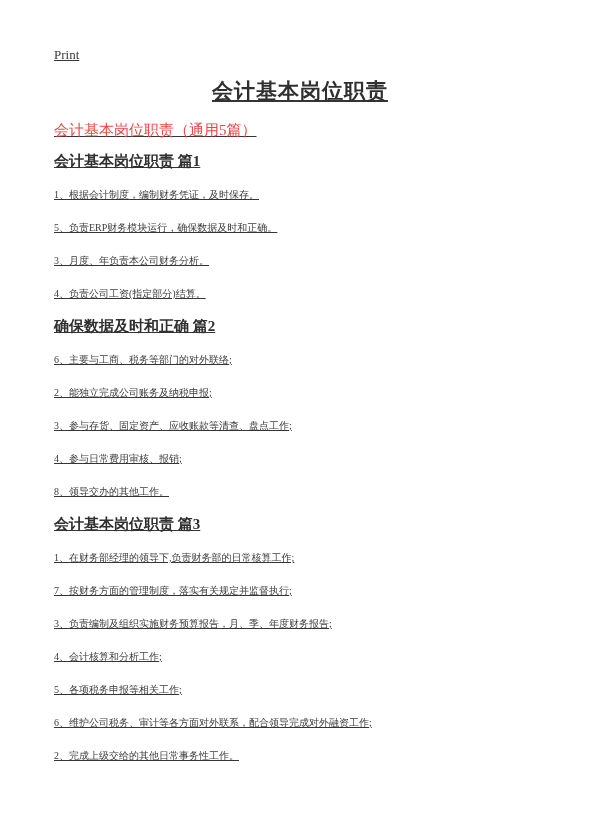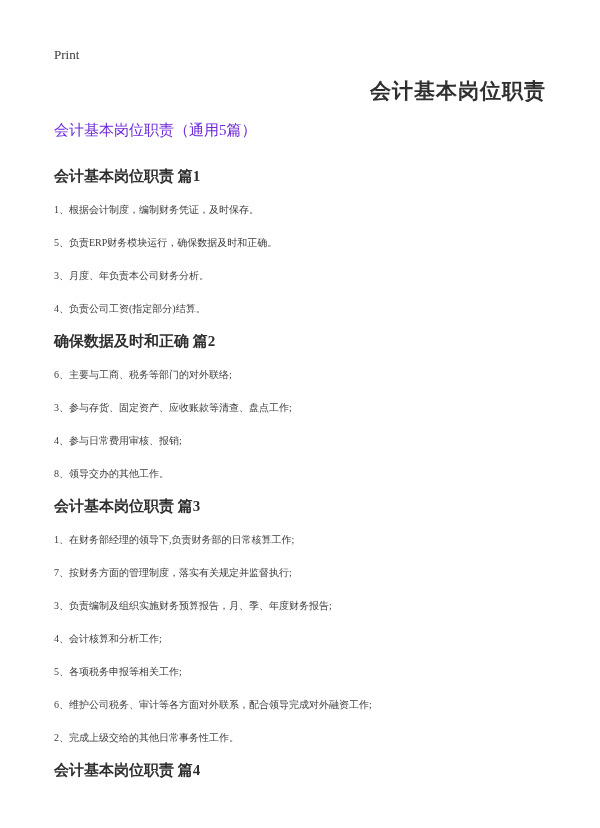--- a/index.html
+++ b/index.html
@@ -13,42 +13,43 @@
     overflow: hidden;
     font-family: "Liberation Serif", "DejaVu Serif", serif;
     color: #353535;
   }
   .page {
     box-sizing: border-box;
     width: 600px;
     height: 828px;
     padding: 47px 54px 0 54px;
     background: #ffffff;
+    text-decoration: underline;
   }
   .print-link {
     font-size: 13px;
     line-height: 15px;
     margin: 0 0 17px 0;
     color: #3a3a3a;
     cursor: pointer;
   }
   .doc-title {
     font-size: 21px;
     line-height: 25px;
     font-weight: bold;
-    text-align: right;
+    text-align: center;
     margin: 0 0 18px 0;
     color: #2f2f2f;
     letter-spacing: 1px;
   }
   .subtitle {
     font-size: 15px;
     line-height: 17px;
-    margin: 0 0 29px 0;
-    color: #6d28d9;
+    margin: 0 0 14px 0;
+    color: #ef4444;
   }
   .section-heading {
     font-size: 15px;
     line-height: 17px;
     font-weight: bold;
     margin: 0 0 16px 0;
     color: #2f2f2f;
   }
   .item {
     font-size: 10px;
@@ -69,28 +70,28 @@
   <p class="subtitle">会计基本岗位职责（通用5篇）</p>
 
   <p class="section-heading">会计基本岗位职责 篇1</p>
   <p class="item">1、根据会计制度，编制财务凭证，及时保存。</p>
   <p class="item">5、负责ERP财务模块运行，确保数据及时和正确。</p>
   <p class="item">3、月度、年负责本公司财务分析。</p>
   <p class="item">4、负责公司工资(指定部分)结算。</p>
 
   <p class="section-heading">确保数据及时和正确 篇2</p>
   <p class="item">6、主要与工商、税务等部门的对外联络;</p>
+  <p class="item">2、能独立完成公司账务及纳税申报;</p>
   <p class="item">3、参与存货、固定资产、应收账款等清查、盘点工作;</p>
   <p class="item">4、参与日常费用审核、报销;</p>
   <p class="item">8、领导交办的其他工作。</p>
 
   <p class="section-heading">会计基本岗位职责 篇3</p>
   <p class="item">1、在财务部经理的领导下,负责财务部的日常核算工作;</p>
   <p class="item">7、按财务方面的管理制度，落实有关规定并监督执行;</p>
   <p class="item">3、负责编制及组织实施财务预算报告，月、季、年度财务报告;</p>
   <p class="item">4、会计核算和分析工作;</p>
   <p class="item">5、各项税务申报等相关工作;</p>
   <p class="item">6、维护公司税务、审计等各方面对外联系，配合领导完成对外融资工作;</p>
   <p class="item">2、完成上级交给的其他日常事务性工作。</p>
 
-  <p class="section-heading">会计基本岗位职责 篇4</p>
 
 </div>
 
 </body></html>

